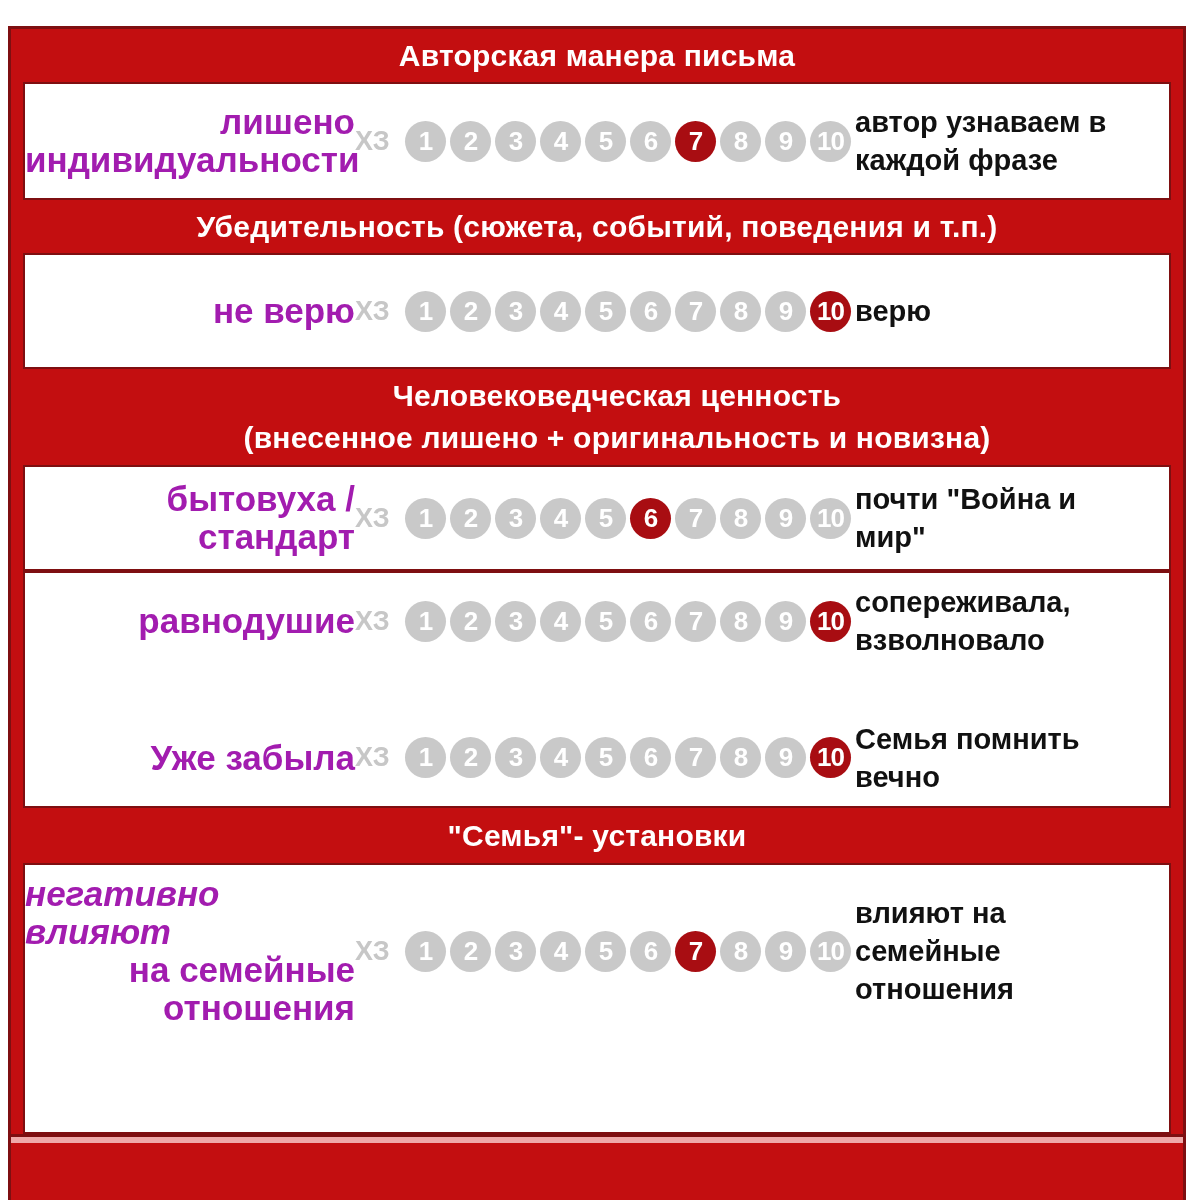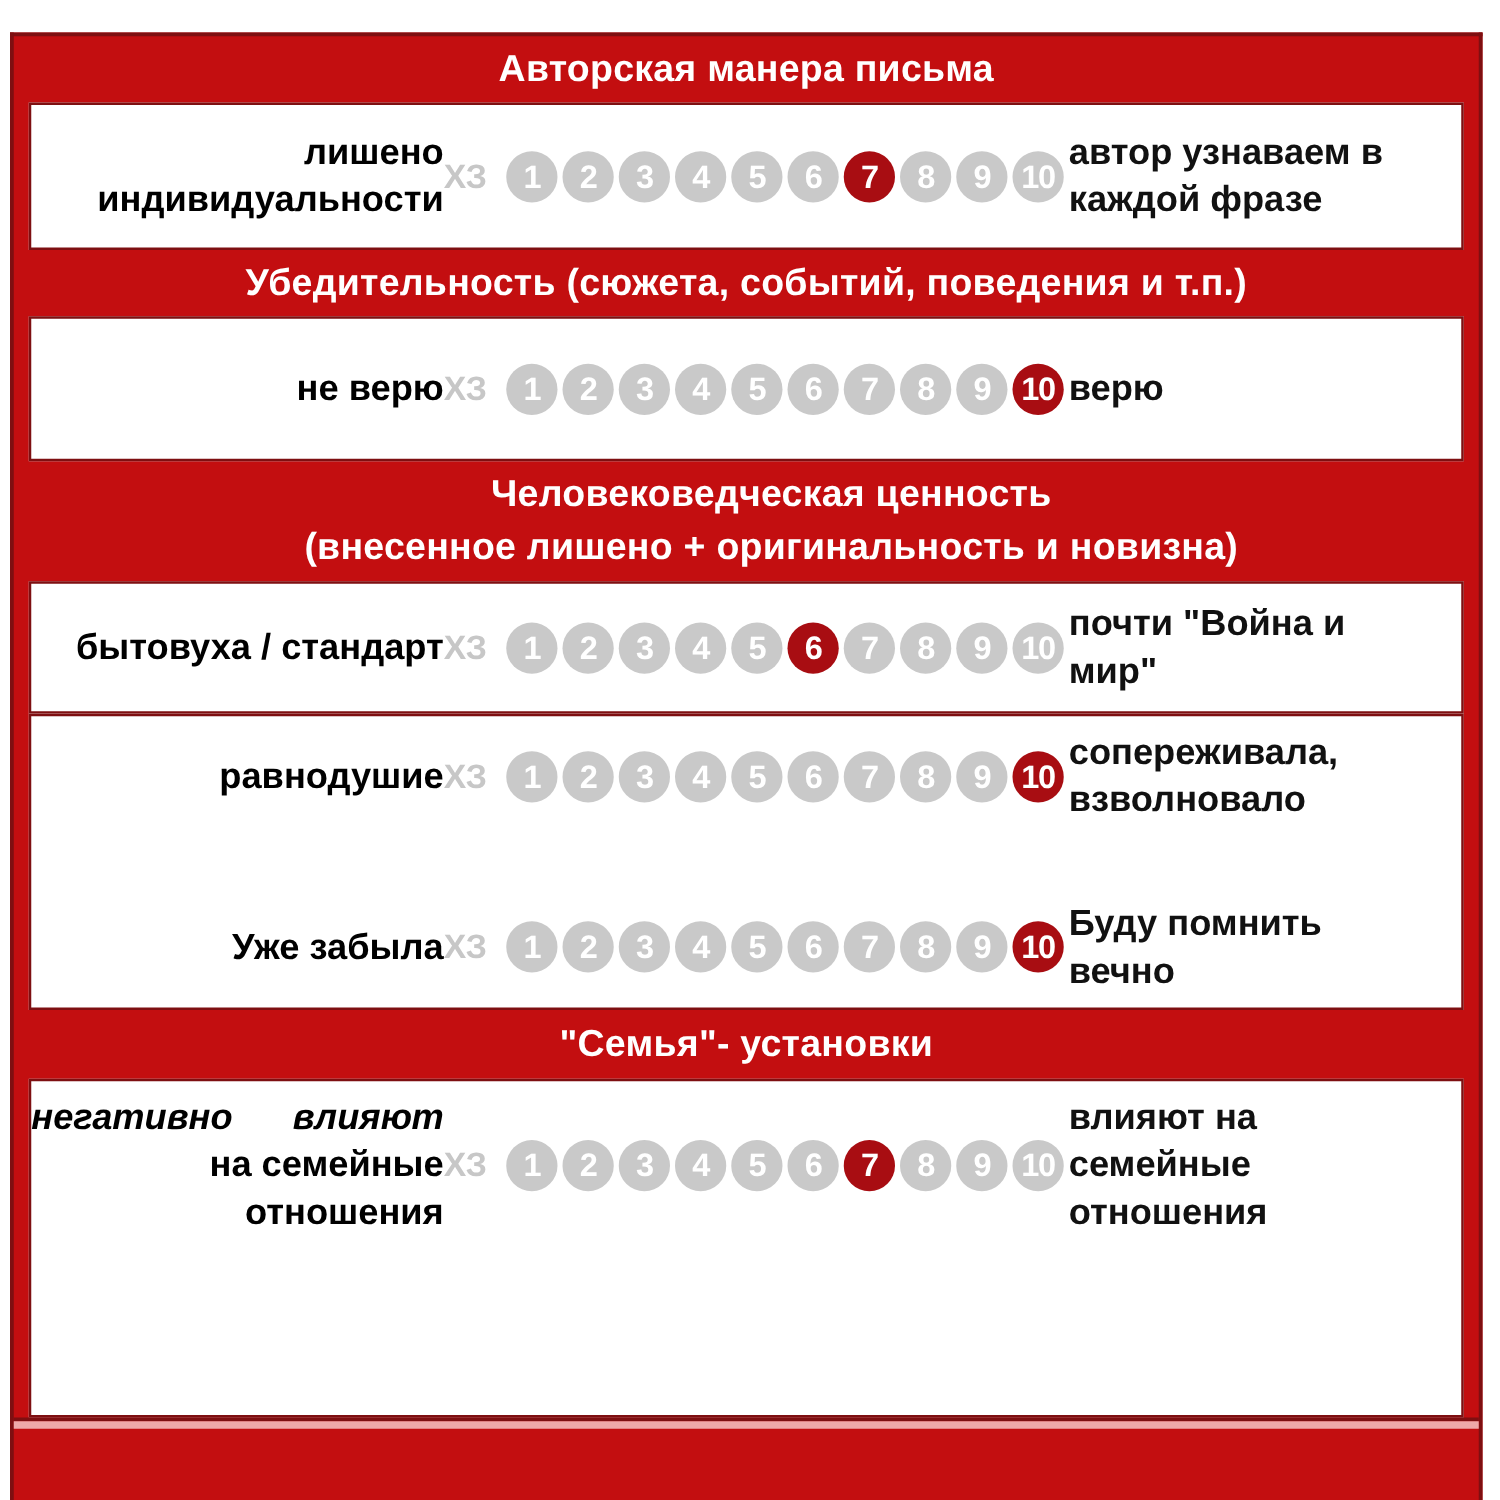--- a/index.html
+++ b/index.html
@@ -25,21 +25,21 @@
     border:2px solid var(--maroon,#7e0f11);
     display:flex; flex-direction:column; justify-content:center;
   }
   .box-0 { height:118px; }
   .box-1 { height:116px; }
   .box-2 { height:106px; }
   .box-3 { height:237px; justify-content:space-around;gap:40px; }
   .box-4 { height:271px; justify-content:flex-start; padding-top:10px; }
 
   .row { display:flex; align-items:center; }
-  .left-label { width:330px; text-align:right; color:#000000; font-size:29px; line-height:38px; }
+  .left-label { width:330px; text-align:right; color:#a21caf; font-size:35px; line-height:38px; }
   .left-label .jline { text-align:justify; text-align-last:justify;font-style:italic; }
   .xz { width:46px; text-align:left; color:var(--skip-gray,#c7c7c7); font-size:27px; cursor:pointer; }
   .circles { display:flex; margin-left:4px; }
   .circle {
     width:41px; height:41px; border-radius:50%;
     background:var(--circle-gray,#c9c9c9);
     color:#ffffff; font-size:26px; line-height:41px; text-align:center;
     letter-spacing:-1px; margin-right:4px; cursor:pointer; flex:none;
   }
   .circle.selected { background:var(--selected-red,#a80d12); }
@@ -170,21 +170,21 @@
             <div class="circle">3</div>
             <div class="circle">4</div>
             <div class="circle">5</div>
             <div class="circle">6</div>
             <div class="circle">7</div>
             <div class="circle">8</div>
             <div class="circle">9</div>
             <div class="circle selected">10</div>
           </div>
           <div class="right-label">
-            <div>Буду помнить</div>
+            <div>Семья помнить</div>
             <div>вечно</div>
           </div>
         </div>
       </div>
       <div class="band band-4">
         <div class="band-line">"Семья"- установки</div>
       </div>
       <div class="box box-4">
         <div class="row">
           <div class="left-label">

